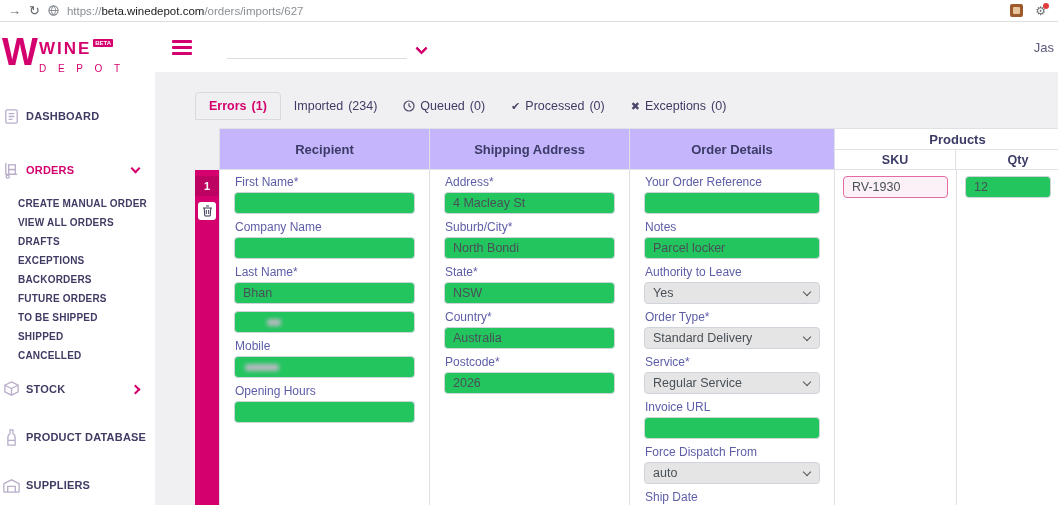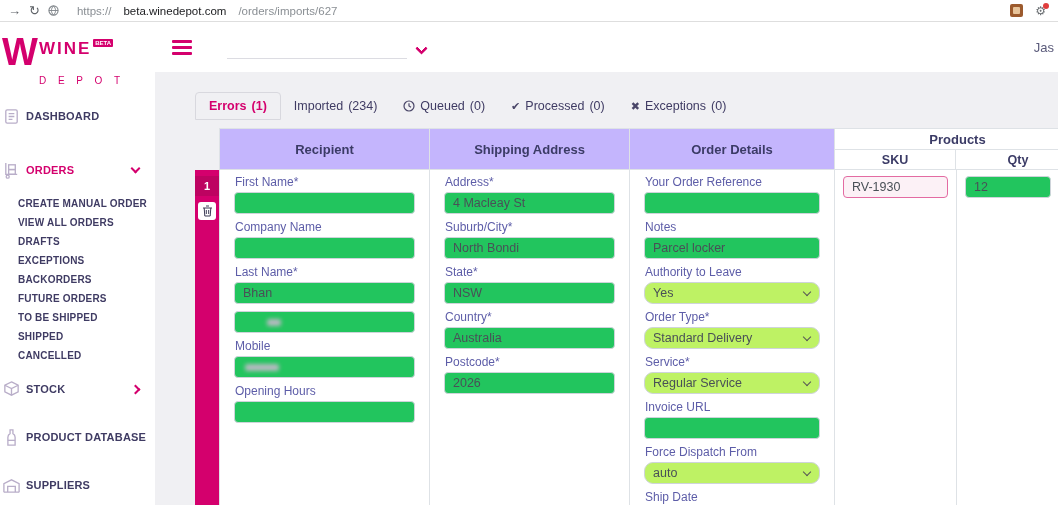--- a/index.html
+++ b/index.html
@@ -3,40 +3,40 @@
 <meta charset="utf-8">
 <style>
   * { box-sizing: border-box; margin: 0; padding: 0; }
   html,body { width:1058px; height:505px; overflow:hidden; }
   body { font-family:"Liberation Sans", sans-serif; background:#fff; position:relative; }
 
   
   .browser-bar { height:22px; background:#fff; border-bottom:1px solid #dedede;
     display:flex; align-items:center; padding:0 8px; gap:8px; }
   .bicon { color:#5f6368; font-size:13px; line-height:1; cursor:pointer; }
-  .url-box { display:flex; align-items:center; font-size:11.5px; margin-left:10px; cursor:text;gap:12px; }
+  .url-box { display:flex; align-items:center; font-size:11.5px; margin-left:0; cursor:text; }
   .url-dim { color:#8a8f94; }
   .url-dark { color:#202124; }
   .ext-area { margin-left:auto; display:flex; align-items:center; gap:12px; margin-right:4px; }
   .ext1 { width:13px; height:13px; background:#9c5a2d; border-radius:2px; position:relative; cursor:pointer; }
   .ext1::after { content:""; position:absolute; left:3px; top:3px; width:7px; height:7px; background:#e8c49a; border-radius:1px; }
   .ext2 { position:relative; font-size:12px; color:#6b6f73; cursor:pointer; line-height:1; }
   .ext2 .dot { position:absolute; right:-3px; top:-2px; width:6px; height:6px; background:#e03d3d; border-radius:50%; }
 
   
   .app { display:flex; height:483px; }
 
   
   .sidebar { width:155px; background:#fff; flex:none; overflow:hidden; }
   .logo { display:flex; align-items:flex-start; color:#d4006d; margin:14px 0 0 2px; height:52px; cursor:pointer; }
   .logo-w { font-size:38px; font-weight:bold; line-height:0.85; letter-spacing:-2px; }
   .logo-right { display:flex; flex-direction:column; margin-left:3px; margin-top:4px; }
   .logo-line1 { font-size:17px; font-weight:bold; letter-spacing:2px; line-height:1; display:flex; align-items:flex-start; }
   .beta-badge { background:#d4006d; color:#fff; font-size:6px; font-weight:bold; padding:1px 2px; border-radius:1px; margin-left:2px; margin-top:-1px; letter-spacing:0; }
-  .logo-line2 { font-size:10px; letter-spacing:4.5px; margin-top:18px; font-weight:400; }
+  .logo-line2 { font-size:10px; letter-spacing:4.5px; margin-top:6px; font-weight:400; }
   nav { margin-top:8px; }
   .mi { display:flex; align-items:center; height:40px; padding-left:1px; cursor:pointer; }
   .mi-icon { width:20px; height:20px; flex:none; display:flex; align-items:center; justify-content:center; }
   .mi-label { font-size:11px; font-weight:bold; color:#3f3b63; margin-left:5px; letter-spacing:0.2px; }
   .mi.orders { margin-top:14px; }
   .mi.orders .mi-label { color:#d4006d; }
   .mi.stock, .mi.pdb, .mi.sup { height:48px; }
   .chev-down, .chev-right { width:7px; height:7px; border-right:2px solid #d4006d; border-bottom:2px solid #d4006d; margin-left:auto; margin-right:16px; }
   .chev-down { transform:rotate(45deg); margin-top:-4px; }
   .chev-right { transform:rotate(-45deg); }
@@ -90,22 +90,22 @@
   .trash-btn { width:18px; height:18px; background:#fff; border:none; border-radius:3px; margin-top:6px;
     display:flex; align-items:center; justify-content:center; cursor:pointer; padding:0; }
 
   .field { margin-bottom:7px; }
   .flabel { font-size:12px; color:#5d5da8; margin:0 0 3px 1px; height:13px; line-height:13px; white-space:nowrap; }
   .tinput { display:block; width:100%; height:22px; border:1px solid #ced4da; border-radius:4px;
     padding:0 8px; font-size:12.5px; color:#495057; background:#22c55e; font-family:inherit; }
   .tinput.error { border-color:#e36ba2; background:#fcf1f6; }
   .tinput.qty { width:86px; }
   div.tinput { line-height:20px; overflow:hidden; }
-  .tselect { position:relative; height:22px; border:1px solid #ced4da; border-radius:9px;
-    padding:0 20px 0 8px; font-size:12.5px; color:#495057; background:#bef264; display:flex; align-items:center; cursor:pointer; }
+  .tselect { position:relative; height:22px; border:1px solid #ced4da; border-radius:4px;
+    padding:0 20px 0 8px; font-size:12.5px; color:#495057; background:#e5e5e5; display:flex; align-items:center; cursor:pointer; }
   .sel-caret { position:absolute; right:9px; top:6px; width:6px; height:6px;
     border-right:1.5px solid #555; border-bottom:1.5px solid #555; transform:rotate(45deg); }
   .smudge { display:inline-block; height:7px; border-radius:2px; background:#b9b9c2; filter:blur(2px); margin-top:7px; }
   .sm-a { width:14px; margin-left:24px; }
   .sm-b { width:34px; margin-left:2px; }
 </style>
 </head>
 <body>
 
 <div class="browser-bar">

